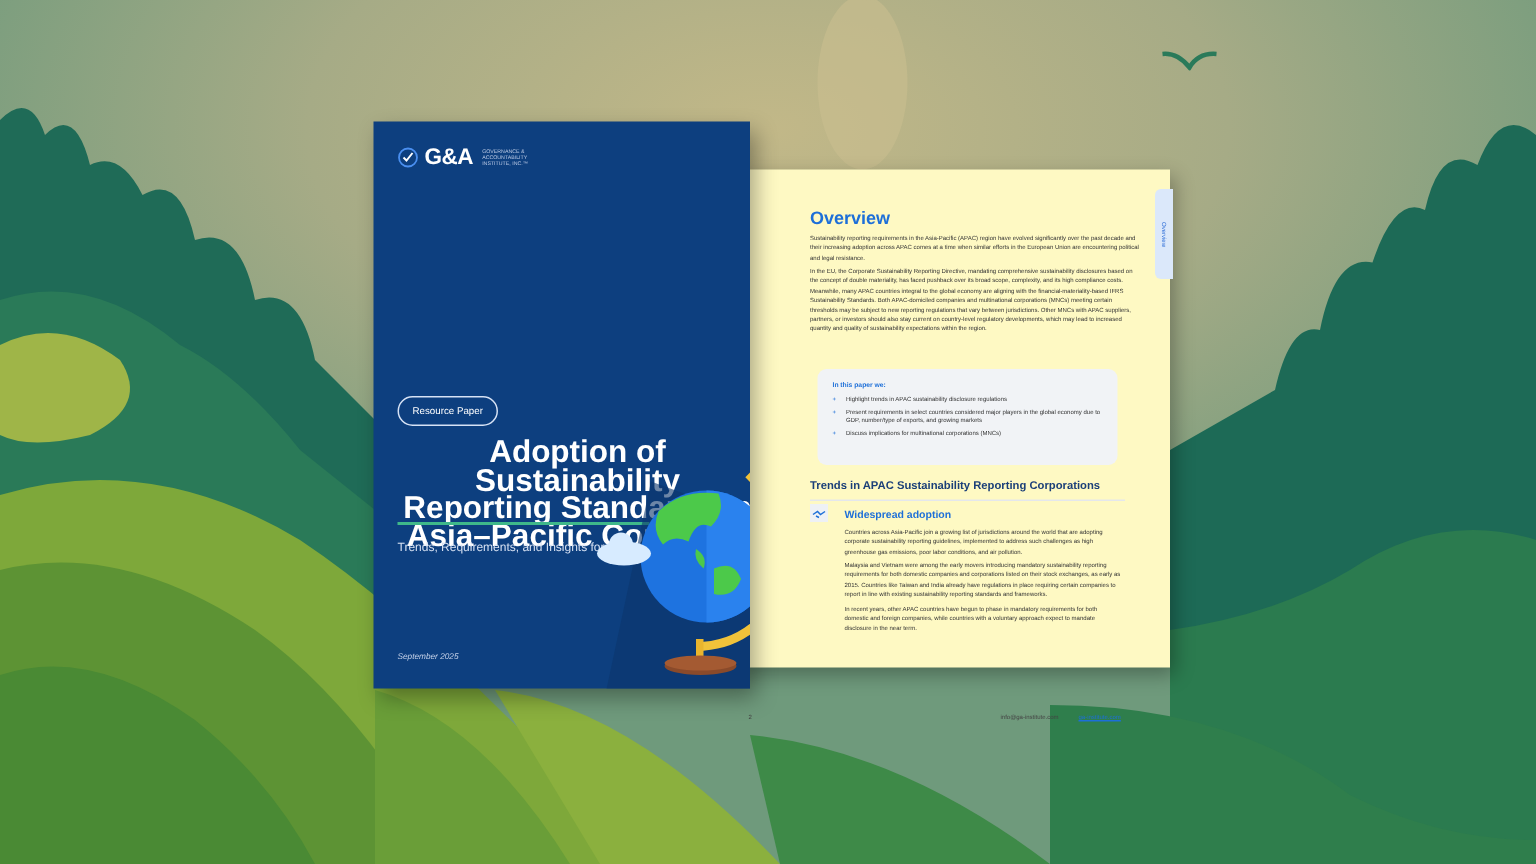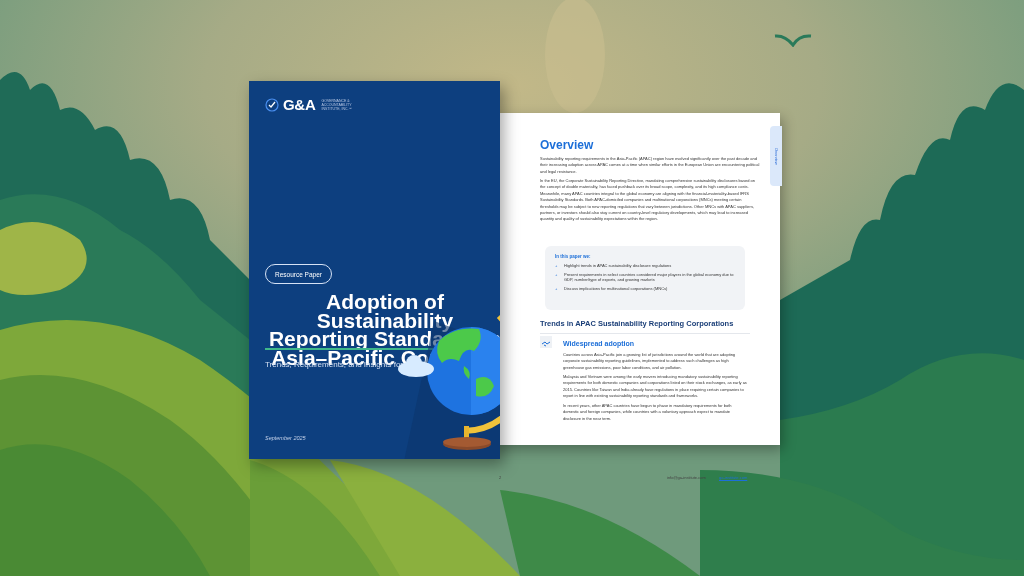--- a/index.html
+++ b/index.html
@@ -37,21 +37,21 @@
     position: absolute; left: 16px; top: 278px; width: 240px;
     color: #d5e0f2; font-size: 8px; line-height: 11px;
   }
   .cover .date { position: absolute; left: 16px; top: 436px; color: #c3d0e8; font-size: 5.5px; font-style: italic; }
   .cover .date { top: 435px; }
   .cover .globe { position: absolute; left: 145px; top: 220px; width: 150px; height: 160px; }
 
   
   .page {
     position: absolute; left: 490px; top: 113px; width: 290px; height: 332px;
-    background: #ffffff;
+    background: #fef9c3;
     box-shadow: 3px 5px 12px rgba(0,0,0,0.3);
     z-index: 2;
   }
   .page .side-tab {
     position: absolute; right: -2px; top: 13px; width: 12px; height: 60px;
     background: #dbe8fa; border-radius: 4px 0 0 4px;
     display: flex; align-items: center; justify-content: center;
   }
   .page .side-tab span { writing-mode: vertical-rl; color: #2a6bd6; font-size: 4px; }
   .page .h-overview { position: absolute; left: 50px; top: 25px; color: #1d6fd8; font-size: 12px; font-weight: 700; }

